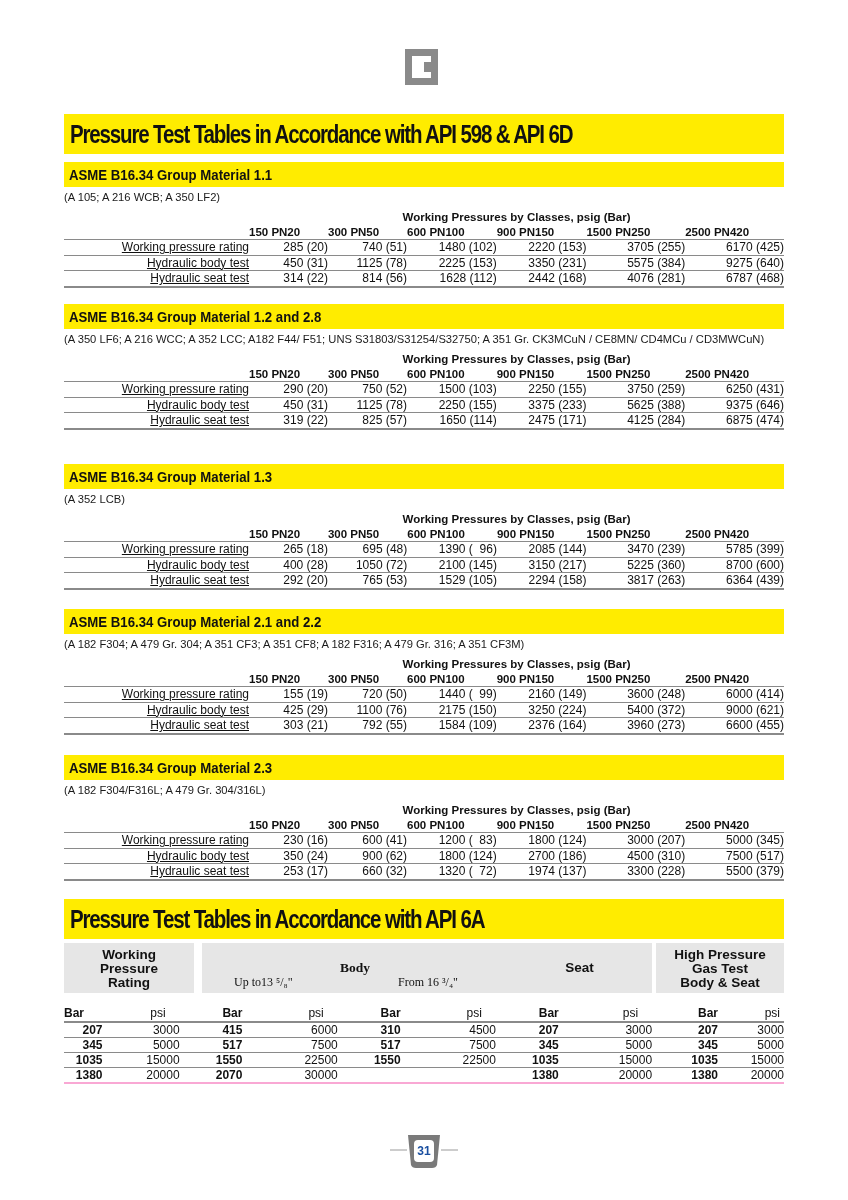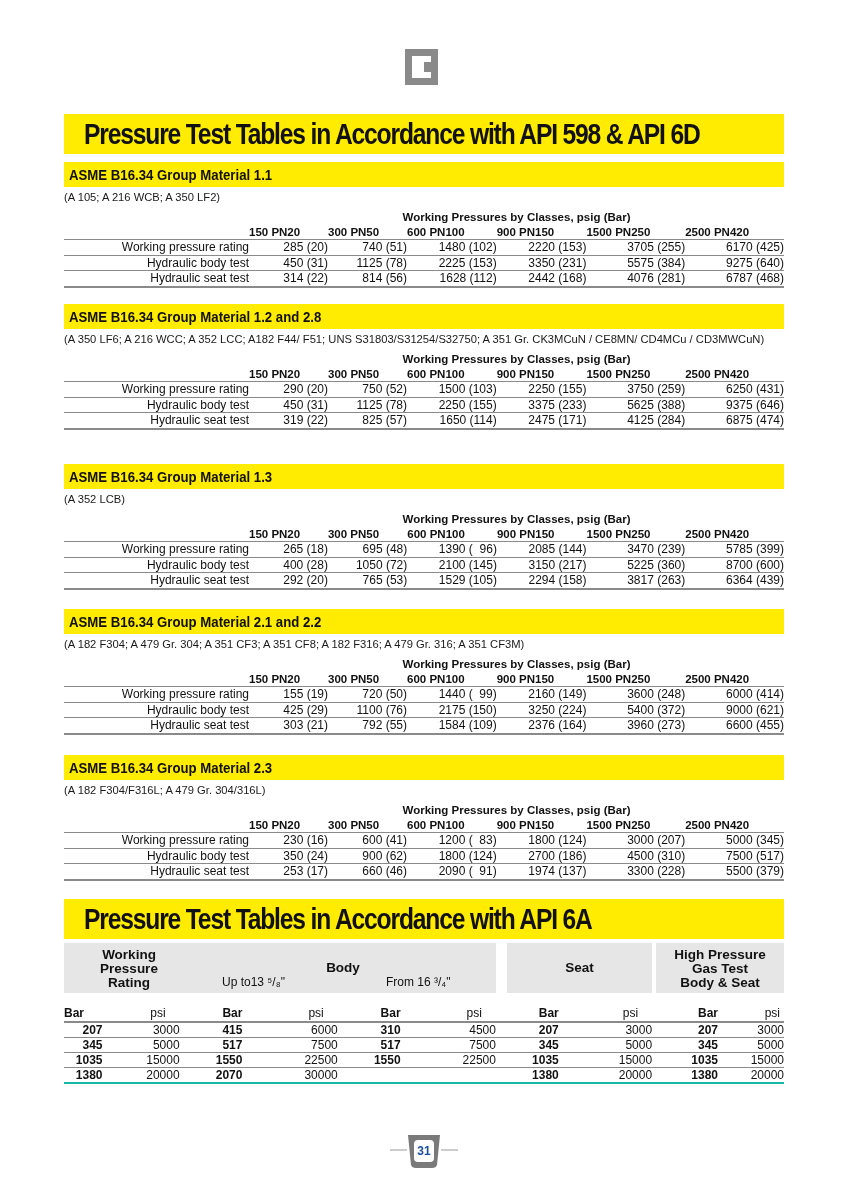--- a/index.html
+++ b/index.html
@@ -1,46 +1,46 @@
 <!DOCTYPE html>
 <html><head>
 <meta charset="utf-8">
 <style>
   html, body { margin: 0; padding: 0; background: #ffffff; }
   body { width: 848px; height: 1200px; position: relative; overflow: hidden;
          font-family: "Liberation Sans", sans-serif; color: #111; }
   .logo { position: absolute; left: 405px; top: 49px; width: 33px; height: 36px; }
   .main-title { position: absolute; left: 64px; width: 720px; height: 40px; background: #ffec00;
-                font-family: "Liberation Sans", sans-serif; font-weight: bold; font-size: 30px;
-                line-height: 40px; padding-left: 20px; box-sizing: border-box; letter-spacing: -1.4px;
+                font-family: "Liberation Sans", sans-serif; font-weight: bold; font-size: 25px;
+                line-height: 40px; padding-left: 6px; box-sizing: border-box; letter-spacing: -1.4px;
                 transform-origin: left center; white-space: nowrap; overflow: hidden; }
   .main-title span { display: inline-block; transform: scaleX(0.82); transform-origin: left center; }
   .section { position: absolute; left: 64px; width: 720px; }
   .sec-head { background: #ffec00; height: 25px; line-height: 25px; font-weight: bold; font-size: 15px;
               padding-left: 5px; white-space: nowrap; overflow: hidden; }
   .sec-head span { display: inline-block; transform: scaleX(0.88); transform-origin: left center; }
   .materials { font-size: 11.2px; line-height: 13px; margin-top: 4px; color: #1a1a1a; }
   table.wp { border-collapse: collapse; width: 720px; font-size: 12px; margin-top: 6px; }
   table.wp td, table.wp th { padding: 0; height: 14.5px; line-height: 14px; }
   table.wp th { font-weight: bold; font-size: 11.5px; }
   table.wp .caption th { text-align: center; }
   table.wp .cls th { text-align: left; border-bottom: 1px solid #8a8a8a; }
   table.wp .cls th.first { border-bottom: 1px solid #8a8a8a; }
   table.wp tr.row td { border-bottom: 1px solid #8a8a8a; text-align: right; }
   table.wp tr.row:last-child td { border-bottom: 2px solid #8a8a8a; }
-  table.wp td.label { text-align: left; width: 185px; }
+  table.wp td.label { text-align: left; width: 185px; text-decoration: underline; }
   .api6a-head { position: absolute; left: 64px; top: 943px; width: 720px; height: 50px; }
   .api6a-head .cell { position: absolute; top: 0; height: 50px; background: #e6e6e6; font-weight: bold;
                       font-family: "Liberation Sans", sans-serif; font-size: 13.5px; line-height: 14px;
                       text-align: center; }
   .api6a-head .sub { position: absolute; bottom: 4px; font-weight: normal; font-size: 12px; }
   table.a6 { position: absolute; left: 64px; top: 1005px; width: 720px; border-collapse: collapse; font-size: 12px; }
   table.a6 td { height: 14px; line-height: 13px; padding: 0; text-align: right; border-bottom: 1px solid #8a8a8a; }
   table.a6 tr.hdr td { height: 16px; border-bottom: 2px solid #8a8a8a; }
-  table.a6 tr:last-child td { border-bottom: 2px solid #14b8a6; }
+  table.a6 tr:last-child td { border-bottom: 2px solid #f9a8d4; }
   table.a6 td.bar { font-weight: bold; }
   .pageno { position: absolute; left: 390px; top: 1133px; width: 68px; height: 36px; }
 </style>
 </head>
 <body>
 
 <svg class="logo" viewBox="0 0 33 36">
   <path d="M0 0 H33 V36 H0 Z M7 7 V29 H26 V23 H19 V13 H26 V7 Z" fill="#8a8a8a" fill-rule="evenodd"></path>
   <rect x="19" y="13" width="7" height="10" fill="#8a8a8a"></rect>
 </svg>
@@ -274,42 +274,42 @@
             <td style="white-space:pre">350 (24)</td>
             <td style="white-space:pre">900 (62)</td>
             <td style="white-space:pre">1800 (124)</td>
             <td style="white-space:pre">2700 (186)</td>
             <td style="white-space:pre">4500 (310)</td>
             <td style="white-space:pre">7500 (517)</td>
           </tr>
           <tr class="row">
             <td class="label">Hydraulic seat test</td>
             <td style="white-space:pre">253 (17)</td>
-            <td style="white-space:pre">660 (46)</td>
-            <td style="white-space:pre">2090 (  91)</td>
+            <td style="white-space:pre">660 (32)</td>
+            <td style="white-space:pre">1320 (  72)</td>
             <td style="white-space:pre">1974 (137)</td>
             <td style="white-space:pre">3300 (228)</td>
             <td style="white-space:pre">5500 (379)</td>
           </tr>
         </tbody>
       </table>
     </div>
   </div>
 
 <div class="main-title" style="top:899px;">
   <span>Pressure Test Tables in Accordance with API 6A</span>
 </div>
 
 <div class="api6a-head">
   <div class="cell" style="left:0; width:130px; padding-top:5px; height:45px;">
     <div>Working</div>
     <div>Pressure</div>
     <div>Rating</div>
   </div>
-  <div class="cell" style="left:126px; width:306px; height:50px;">
+  <div class="cell" style="left:138px; width:306px; height:50px;font-family:Liberation Serif, serif;">
     <div style="padding-top:18px;">Body</div>
     <span class="sub" style="left:32px;">Up to13 ⁵/₈"</span>
     <span class="sub" style="left:196px;">From 16 ³/₄"</span>
   </div>
   <div class="cell" style="left:592px; width:128px; padding-top:5px; height:45px;">
     <div>High Pressure</div>
     <div>Gas Test</div>
     <div>Body &amp; Seat</div>
   </div>
   <div class="cell" style="left:443px; width:145px;">

